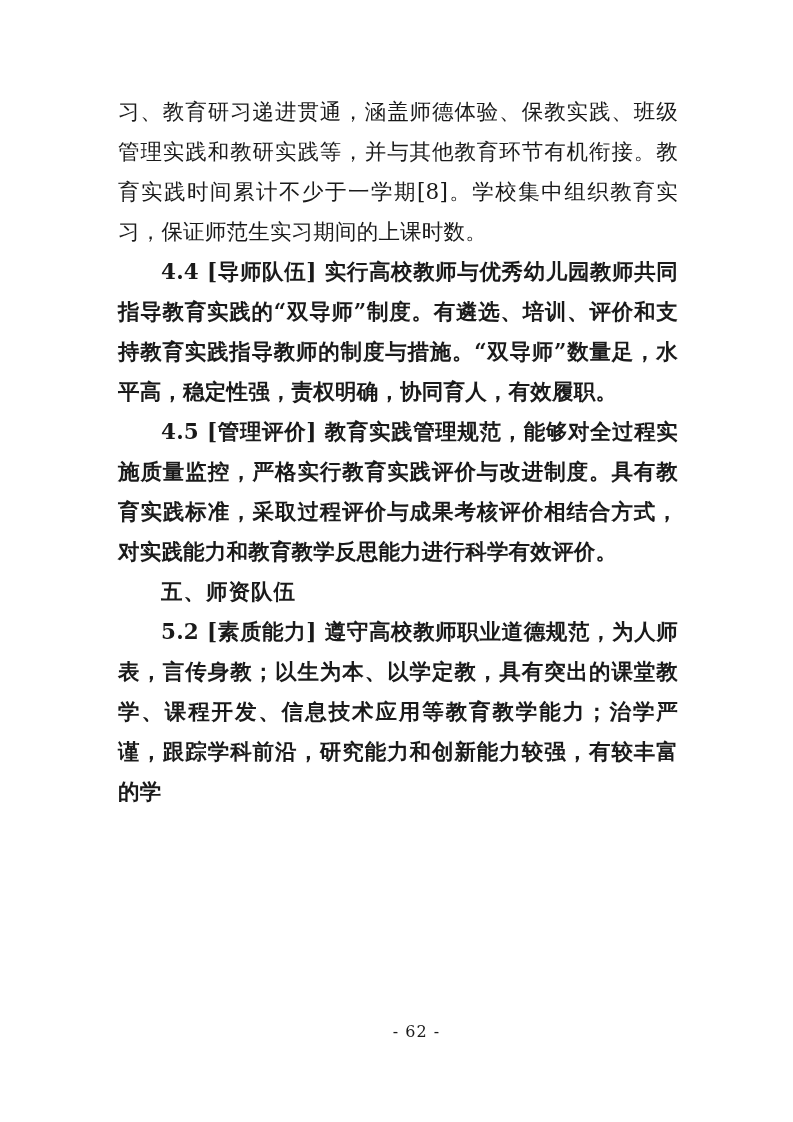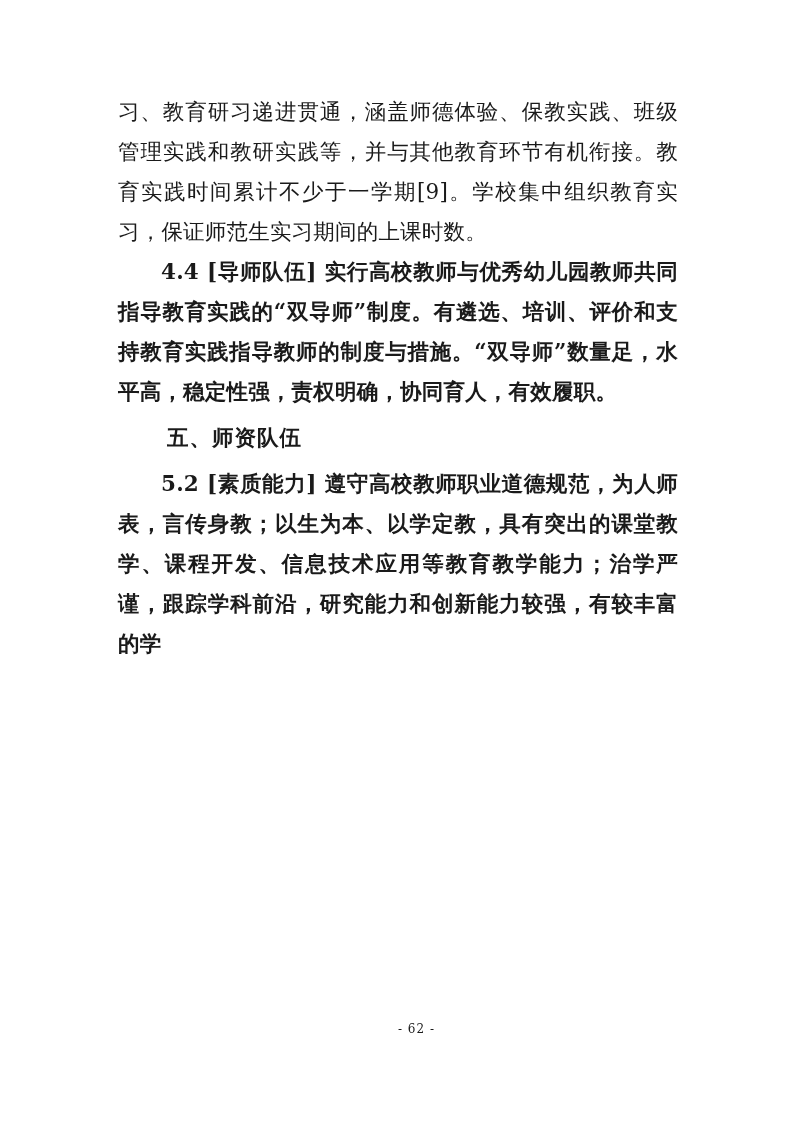--- a/index.html
+++ b/index.html
@@ -30,55 +30,58 @@
     line-height: 40px;
     text-align: justify;
     text-justify: inter-ideograph;
     letter-spacing: 0.2px;
   }
   p.indent {
     text-indent: 2em;
     font-weight: bold;
   }
   h2.heading {
-    margin: 6px;
+    margin: 0;
     font-size: 21.5px;
     line-height: 40px;
     font-weight: bold;
     text-indent: 2em;
     letter-spacing: 1px;
   }
   .footer {
     position: absolute;
     left: 0;
     right: 0;
     top: 1022px;
     text-align: center;
-    font-size: 12px;
+    font-size: 16px;
     font-family: "DejaVu Serif", "Liberation Serif", serif;
     color: #1a1a1a;
     letter-spacing: 1px;
     padding-left: 40px;
   }
   .blk { display: block; }
 </style>
 </head>
 <body>
 
 <div class="page">
   <div class="content">
 
     <p class="para">
-      <span class="blk">习、教育研习递进贯通，涵盖师德体验、保教实践、班级管理实践和教研实践等，并与其他教育环节有机衔接。教育实践时间累计不少于一学期[9]。学校集中组织教育实习，保证师范生实习期间的上课时数。</span>
+      <span class="blk">习、教育研习递进贯通，涵盖师德体验、保教实践、班级管理实践和教研实践等，并与其他教育环节有机衔接。教育实践时间累计不少于一学期[8]。学校集中组织教育实习，保证师范生实习期间的上课时数。</span>
     </p>
 
     <p class="para indent">
       <span class="blk">4.4 [导师队伍]  实行高校教师与优秀幼儿园教师共同指导教育实践的“双导师”制度。有遴选、培训、评价和支持教育实践指导教师的制度与措施。“双导师”数量足，水平高，稳定性强，责权明确，协同育人，有效履职。</span>
     </p>
 
+    <p class="para indent">
+      <span class="blk">4.5 [管理评价]  教育实践管理规范，能够对全过程实施质量监控，严格实行教育实践评价与改进制度。具有教育实践标准，采取过程评价与成果考核评价相结合方式，对实践能力和教育教学反思能力进行科学有效评价。</span>
+    </p>
 
     <h2 class="heading">五、师资队伍</h2>
 
 
     <p class="para indent">
       <span class="blk">5.2 [素质能力]  遵守高校教师职业道德规范，为人师表，言传身教；以生为本、以学定教，具有突出的课堂教学、课程开发、信息技术应用等教育教学能力；治学严谨，跟踪学科前沿，研究能力和创新能力较强，有较丰富的学</span>
     </p>
 
   </div>
 

